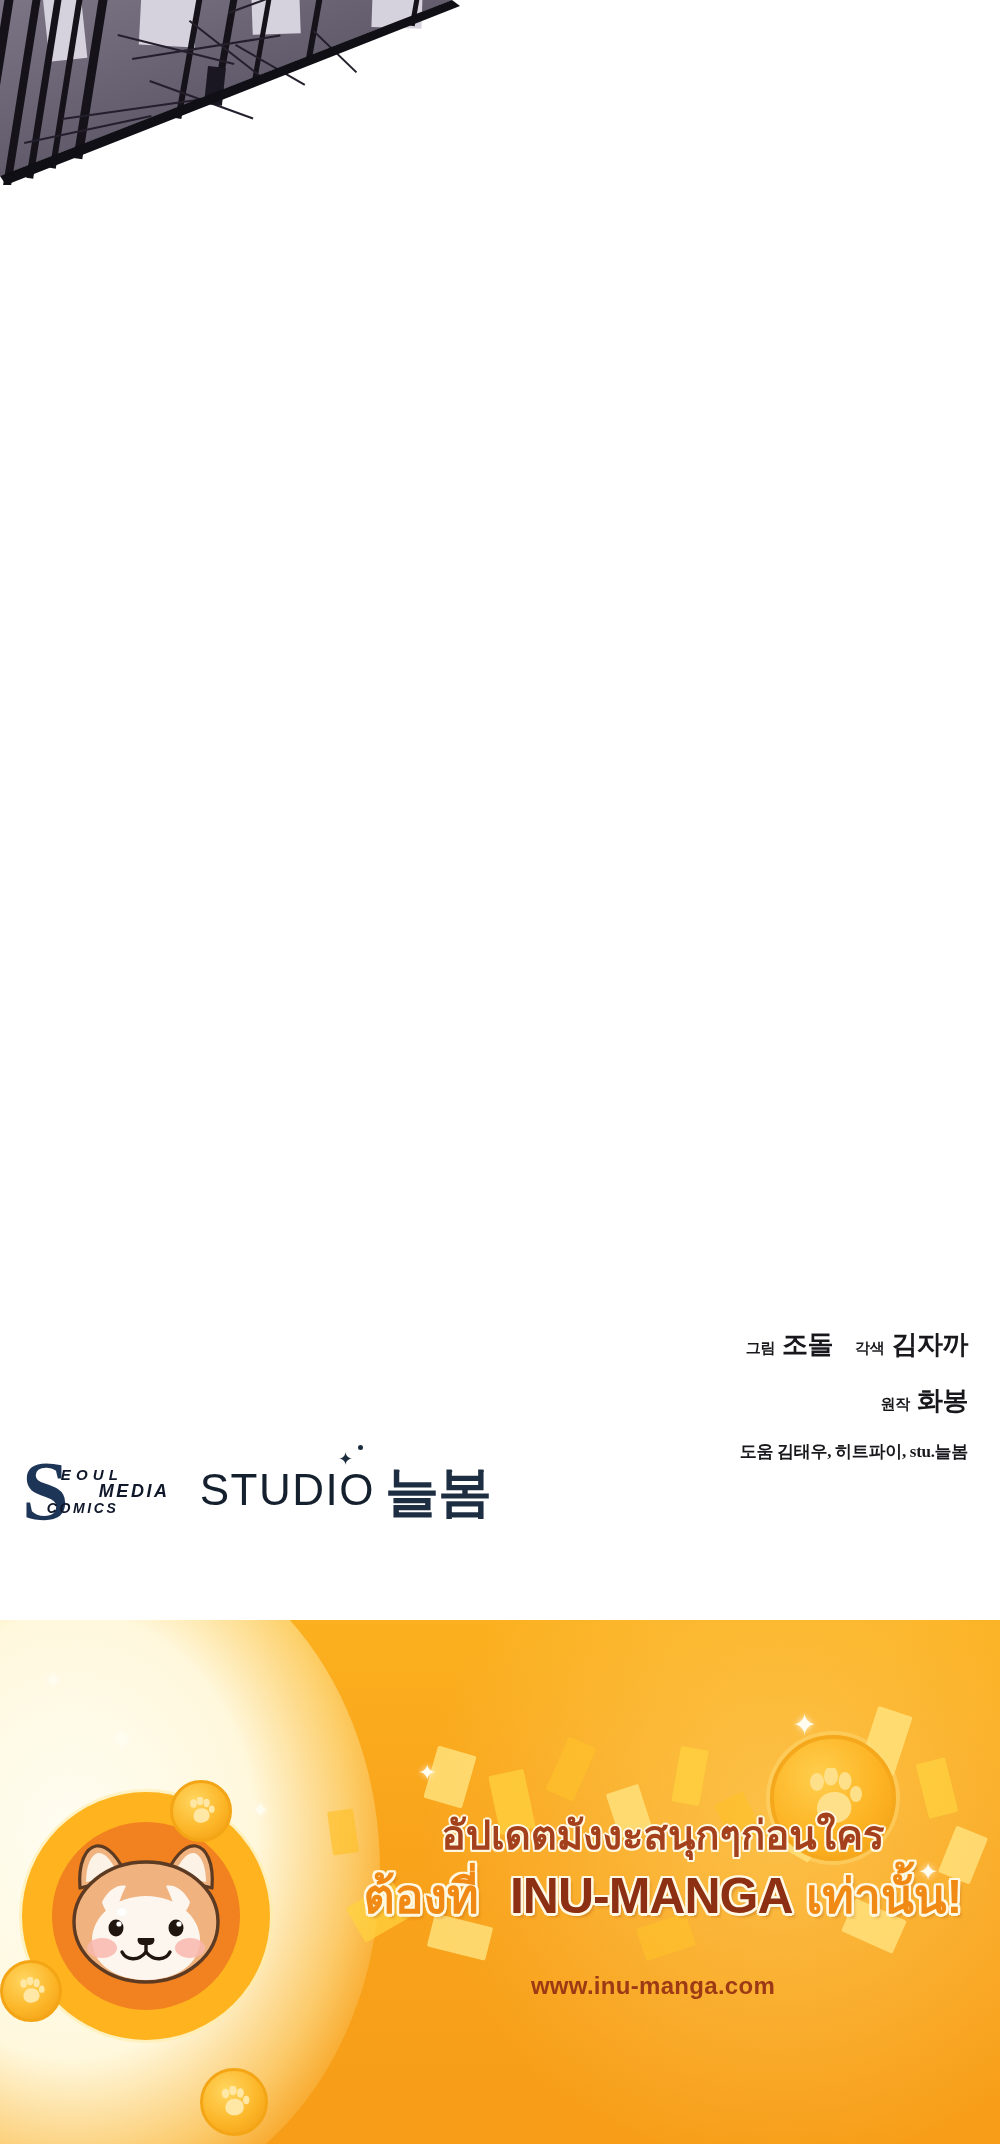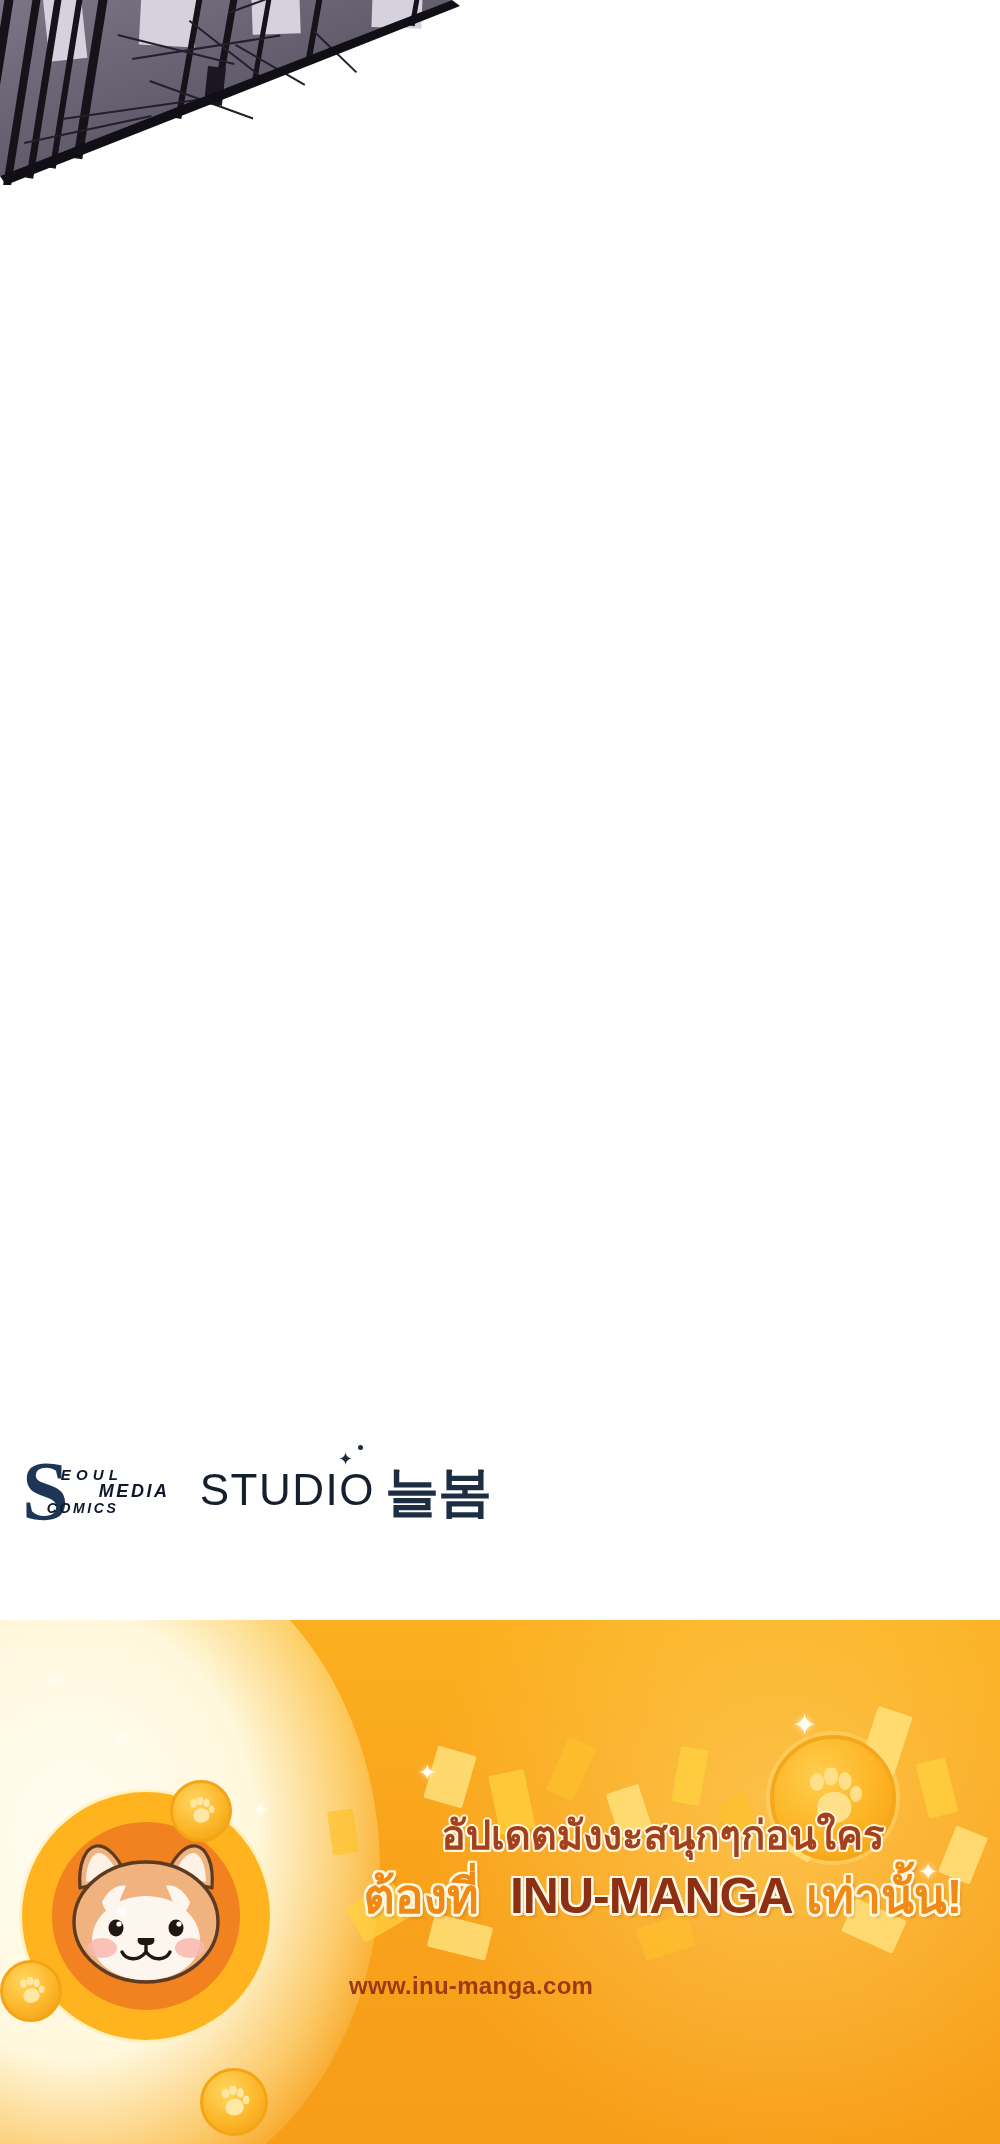--- a/index.html
+++ b/index.html
@@ -343,23 +343,24 @@
     letter-spacing:-1px;
     font-size:50px;
     text-shadow:
       2.5px 0 0 #fff8e2, -2.5px 0 0 #fff8e2, 0 2.5px 0 #fff8e2, 0 -2.5px 0 #fff8e2,
       2px 2px 0 #fff8e2, -2px 2px 0 #fff8e2, 2px -2px 0 #fff8e2, -2px -2px 0 #fff8e2,
       3px 4px 3px rgba(140,60,10,.3);
     margin-left: 18px;
   }
   .site-url{
     position:absolute;
-    left:349px;
+    left:338px;
     top:1972px;
     width:630px;
+    text-align:center;
     font-family:"Liberation Sans", sans-serif;
     font-size:24px;
     font-weight:700;
     color:#9c3a16;
     letter-spacing:0.3px;
   }
 </style>
 </head>
 <body>
 
@@ -393,20 +394,34 @@
     <div class="scratch" style="left:236px;top:44px;width:80px;height:1.5px;transform:rotate(30deg);"></div>
     <div class="scratch" style="left:62px;top:118px;width:170px;height:1.5px;transform:rotate(-8deg);"></div>
     <div class="scratch" style="left:24px;top:142px;width:130px;height:2px;transform:rotate(-12deg);"></div>
     <div class="scratch" style="left:208px;top:66px;width:18px;height:38px;transform:rotate(6deg);background:#1a1722;"></div>
     <div class="scratch" style="left:314px;top:30px;width:60px;height:1.5px;transform:rotate(44deg);"></div>
 
     <div class="comic-edge"></div>
   </div>
 
 
+  <div class="credits">
+
+    <div class="credit-line">
+      <span class="credit-role">그림</span><span class="credit-name sp">조돌</span><span class="credit-role">각색</span><span class="credit-name">김자까</span>
+    </div>
+
+    <div class="credit-line">
+      <span class="credit-role">원작</span><span class="credit-name">화봉</span>
+    </div>
+
+    <div class="credit-line">
+      <span class="credit-help">도움 김태우, 히트파이, stu.늘봄</span>
+    </div>
+  </div>
 
   <div class="logo-row">
 
     <div class="smc">
       <div class="smc-s">S</div>
       <div class="smc-words">
         <span class="l1">EOUL</span>
         <span class="l2">MEDIA</span>
         <span class="l3">COMICS</span>
       </div>

